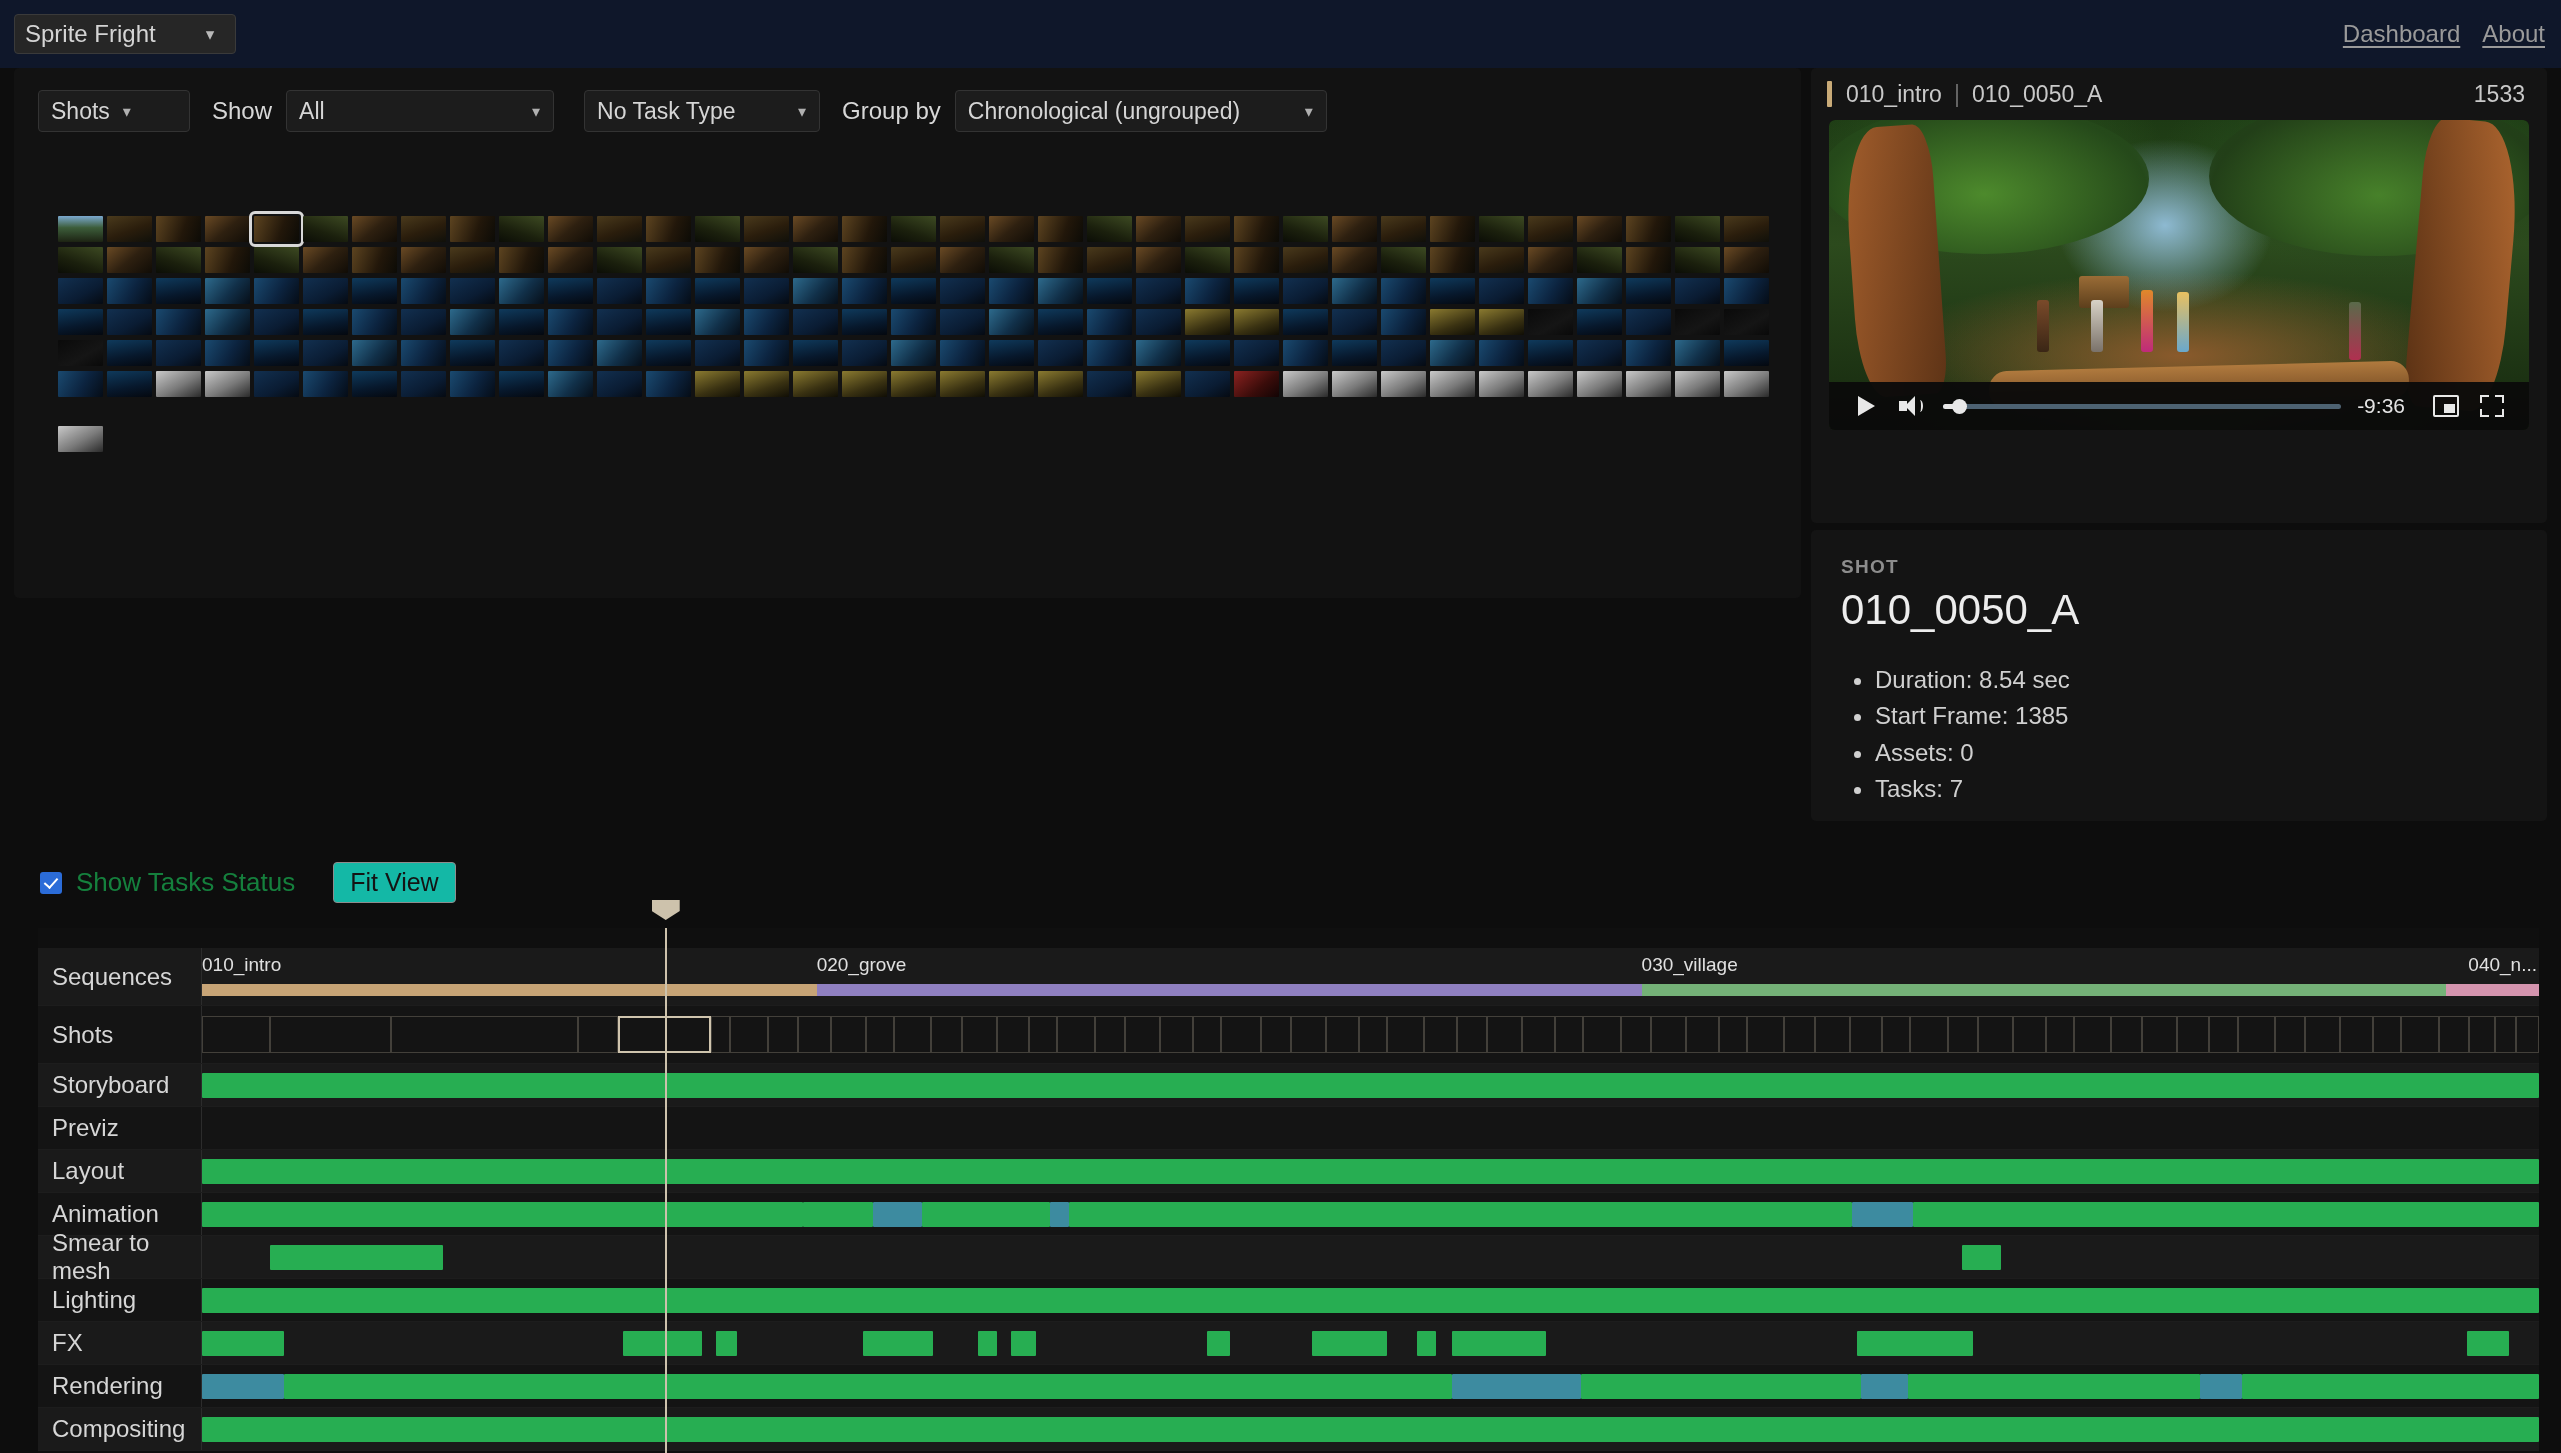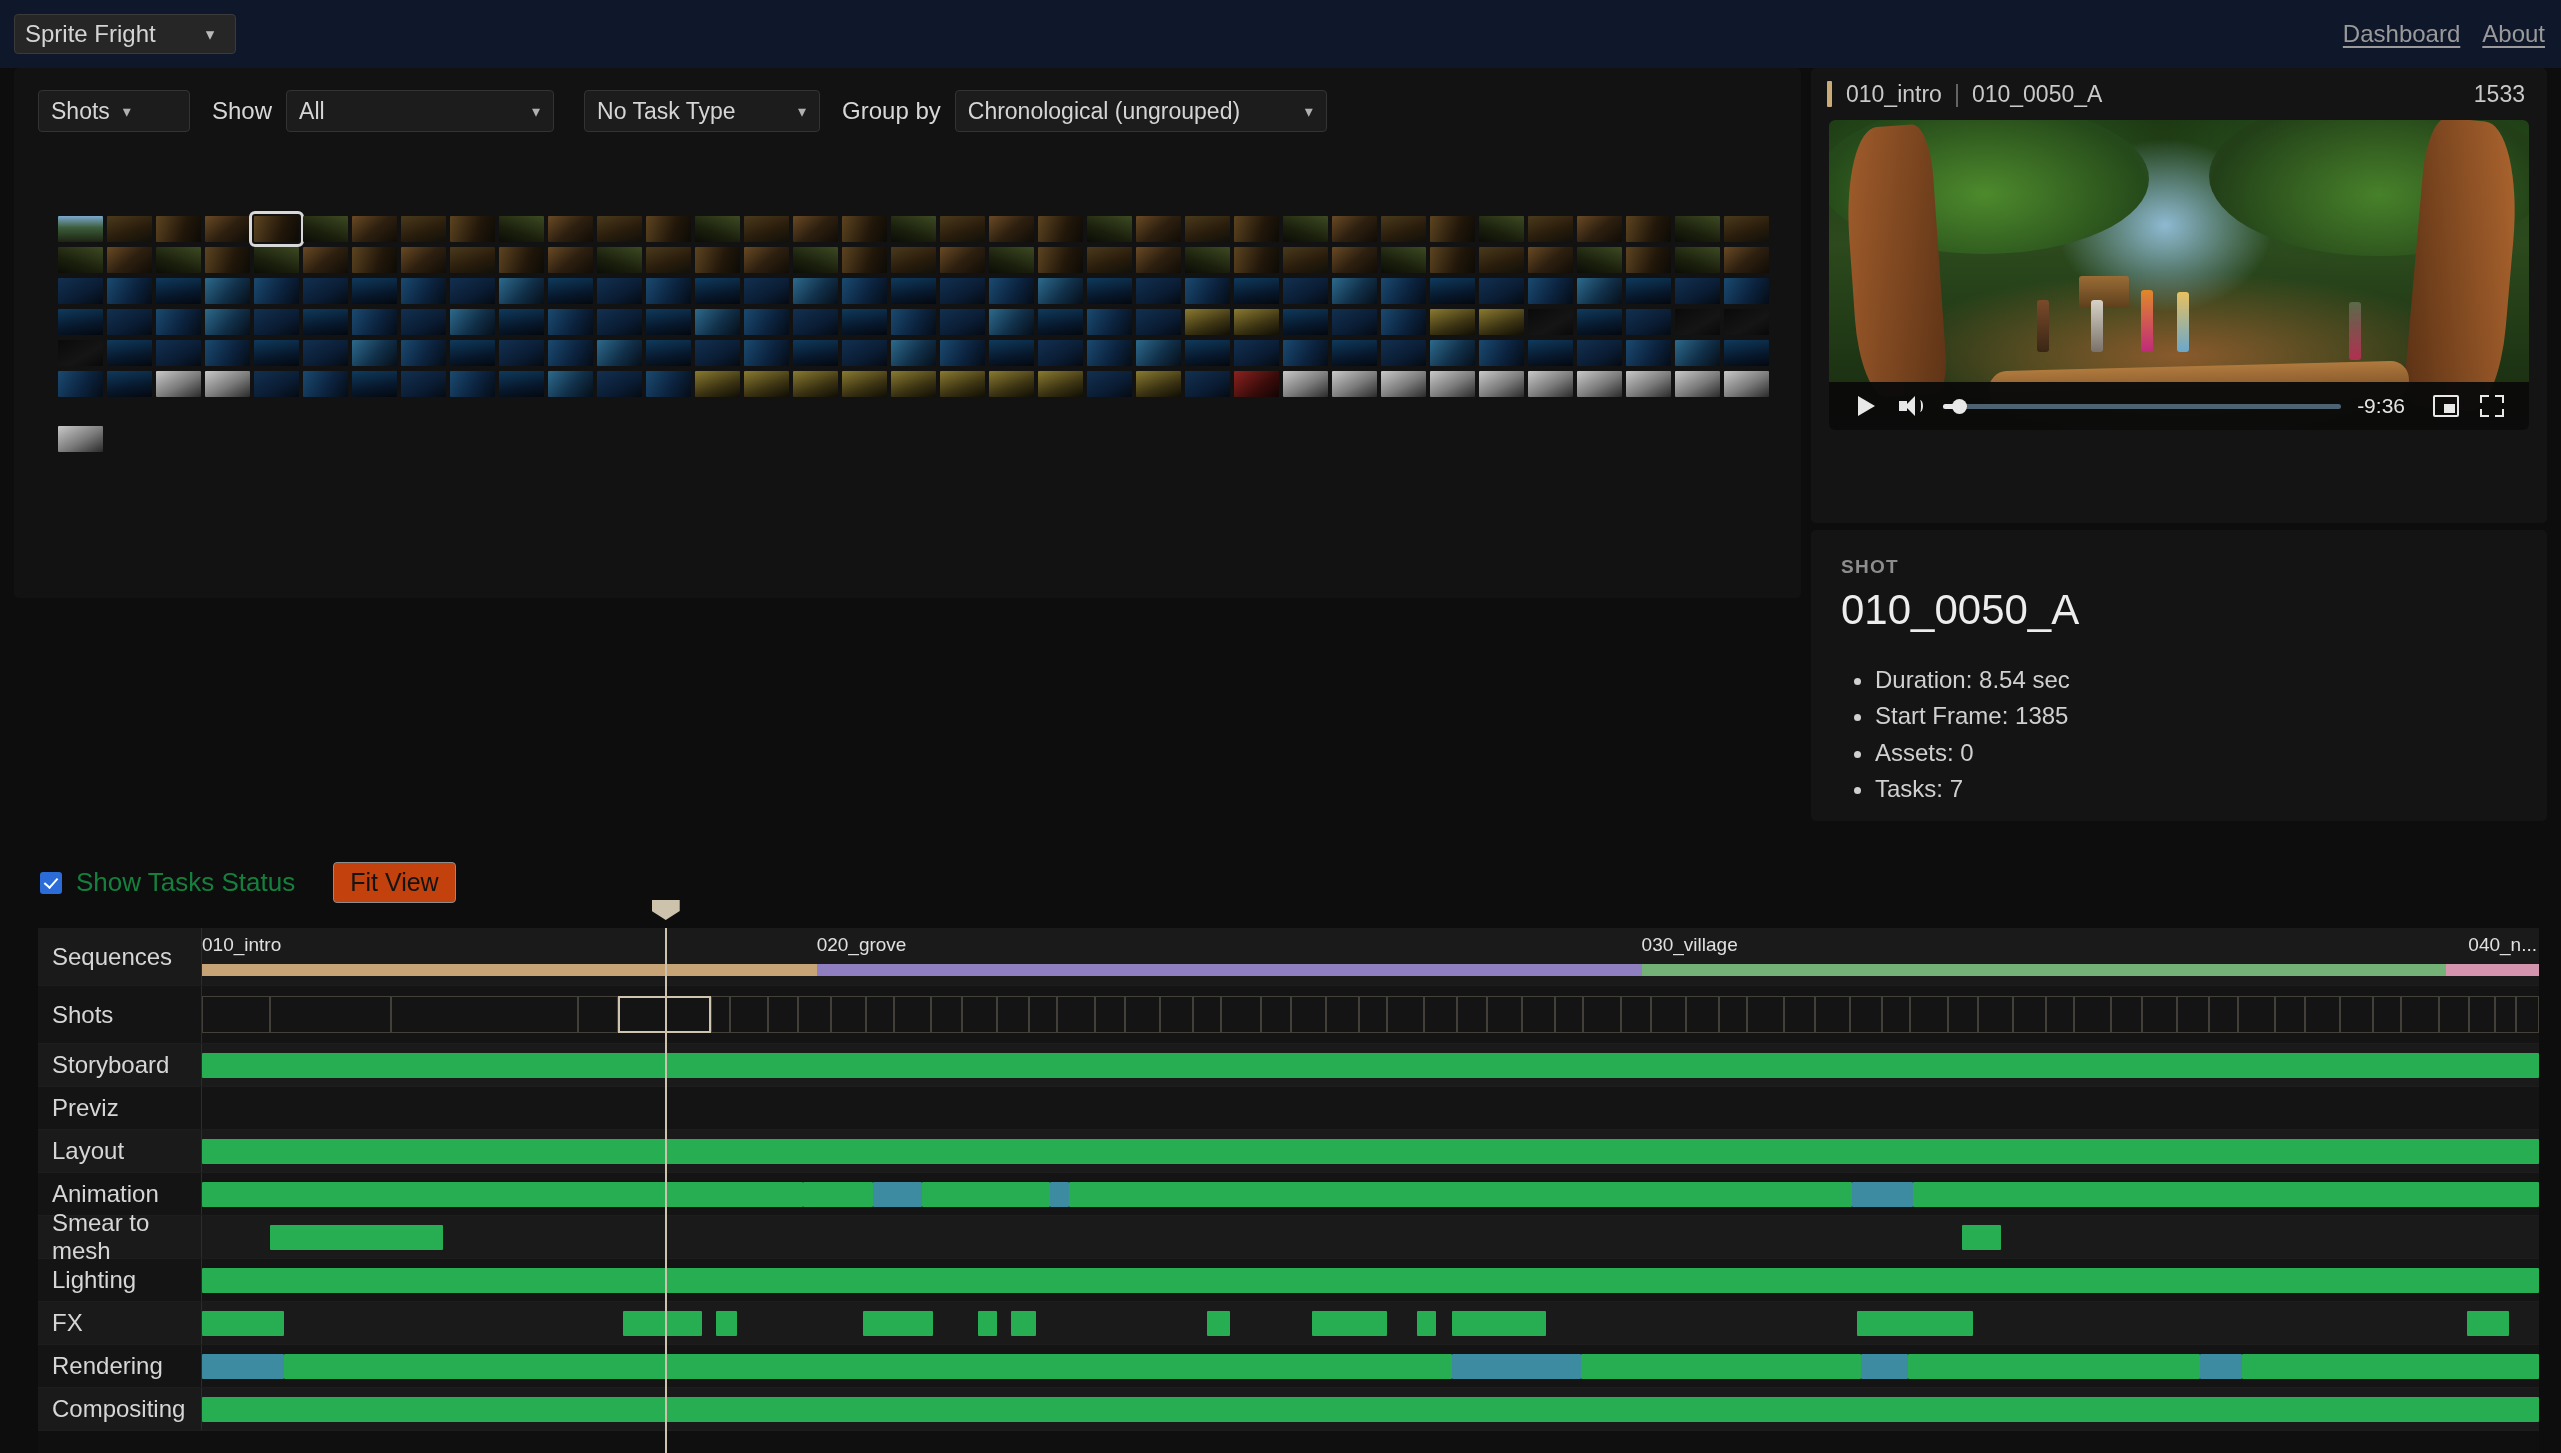--- a/index.html
+++ b/index.html
@@ -183,41 +183,41 @@
   .chk {
     width: 22px; height: 22px; border-radius: 3px; background: #2b6cd8;
     position: relative; cursor: pointer; flex: none;
   }
   .chk::after {
     content:''; position:absolute; left:7px; top:3px; width:6px; height:11px;
     border: solid #fff; border-width: 0 2.6px 2.6px 0; transform: rotate(42deg);
   }
   .chklabel { font-size: 26px; color: #15803d; margin-left: 14px; white-space: nowrap; }
   .fitbtn {
-    margin-left: 38px; background: #c2410c; color: #141414;
+    margin-left: 38px; background: #14b8a6; color: #141414;
     border: 1px solid #8d8d8d; border-radius: 4px;
     font-size: 25px; padding: 5px 16px; cursor: pointer;
     font-family: "Liberation Sans", sans-serif;
   }
 
   .timeline {
     position: absolute; left: 38px; top: 928px; right: 22px; bottom: 0;
     background: #0f0f0f;
   }
   .tlrow { display: flex; position: relative; border-bottom: 1px solid #1d1d1d; }
   .tlrow:nth-child(odd) { background: #1a1a1a; }
   .tlrow:nth-child(even) { background: #141414; }
   .tllabel {
     width: 164px; flex: none; font-size: 24px; color: #d6d6d6;
     display: flex; align-items: center; padding-left: 14px;
     border-right: 1px solid #2c2c2c;
   }
   .tltrack { flex: 1; position: relative; }
 
-  .r-seq { height: 58px; }
+  .r-seq { height: 58px; margin-top: 20px; }
   .r-shots { height: 58px; }
   .r-task { height: 43px; }
 
   .seqlabel {
     position: absolute; top: 6px; font-size: 19px; color: #e0e0e0; white-space: nowrap;
   }
   .seqbar { position: absolute; top: 36px; height: 12px; }
   .shotbox {
     position: absolute; top: 10px; height: 37px;
     border: 1px solid #43403a; background: transparent;

